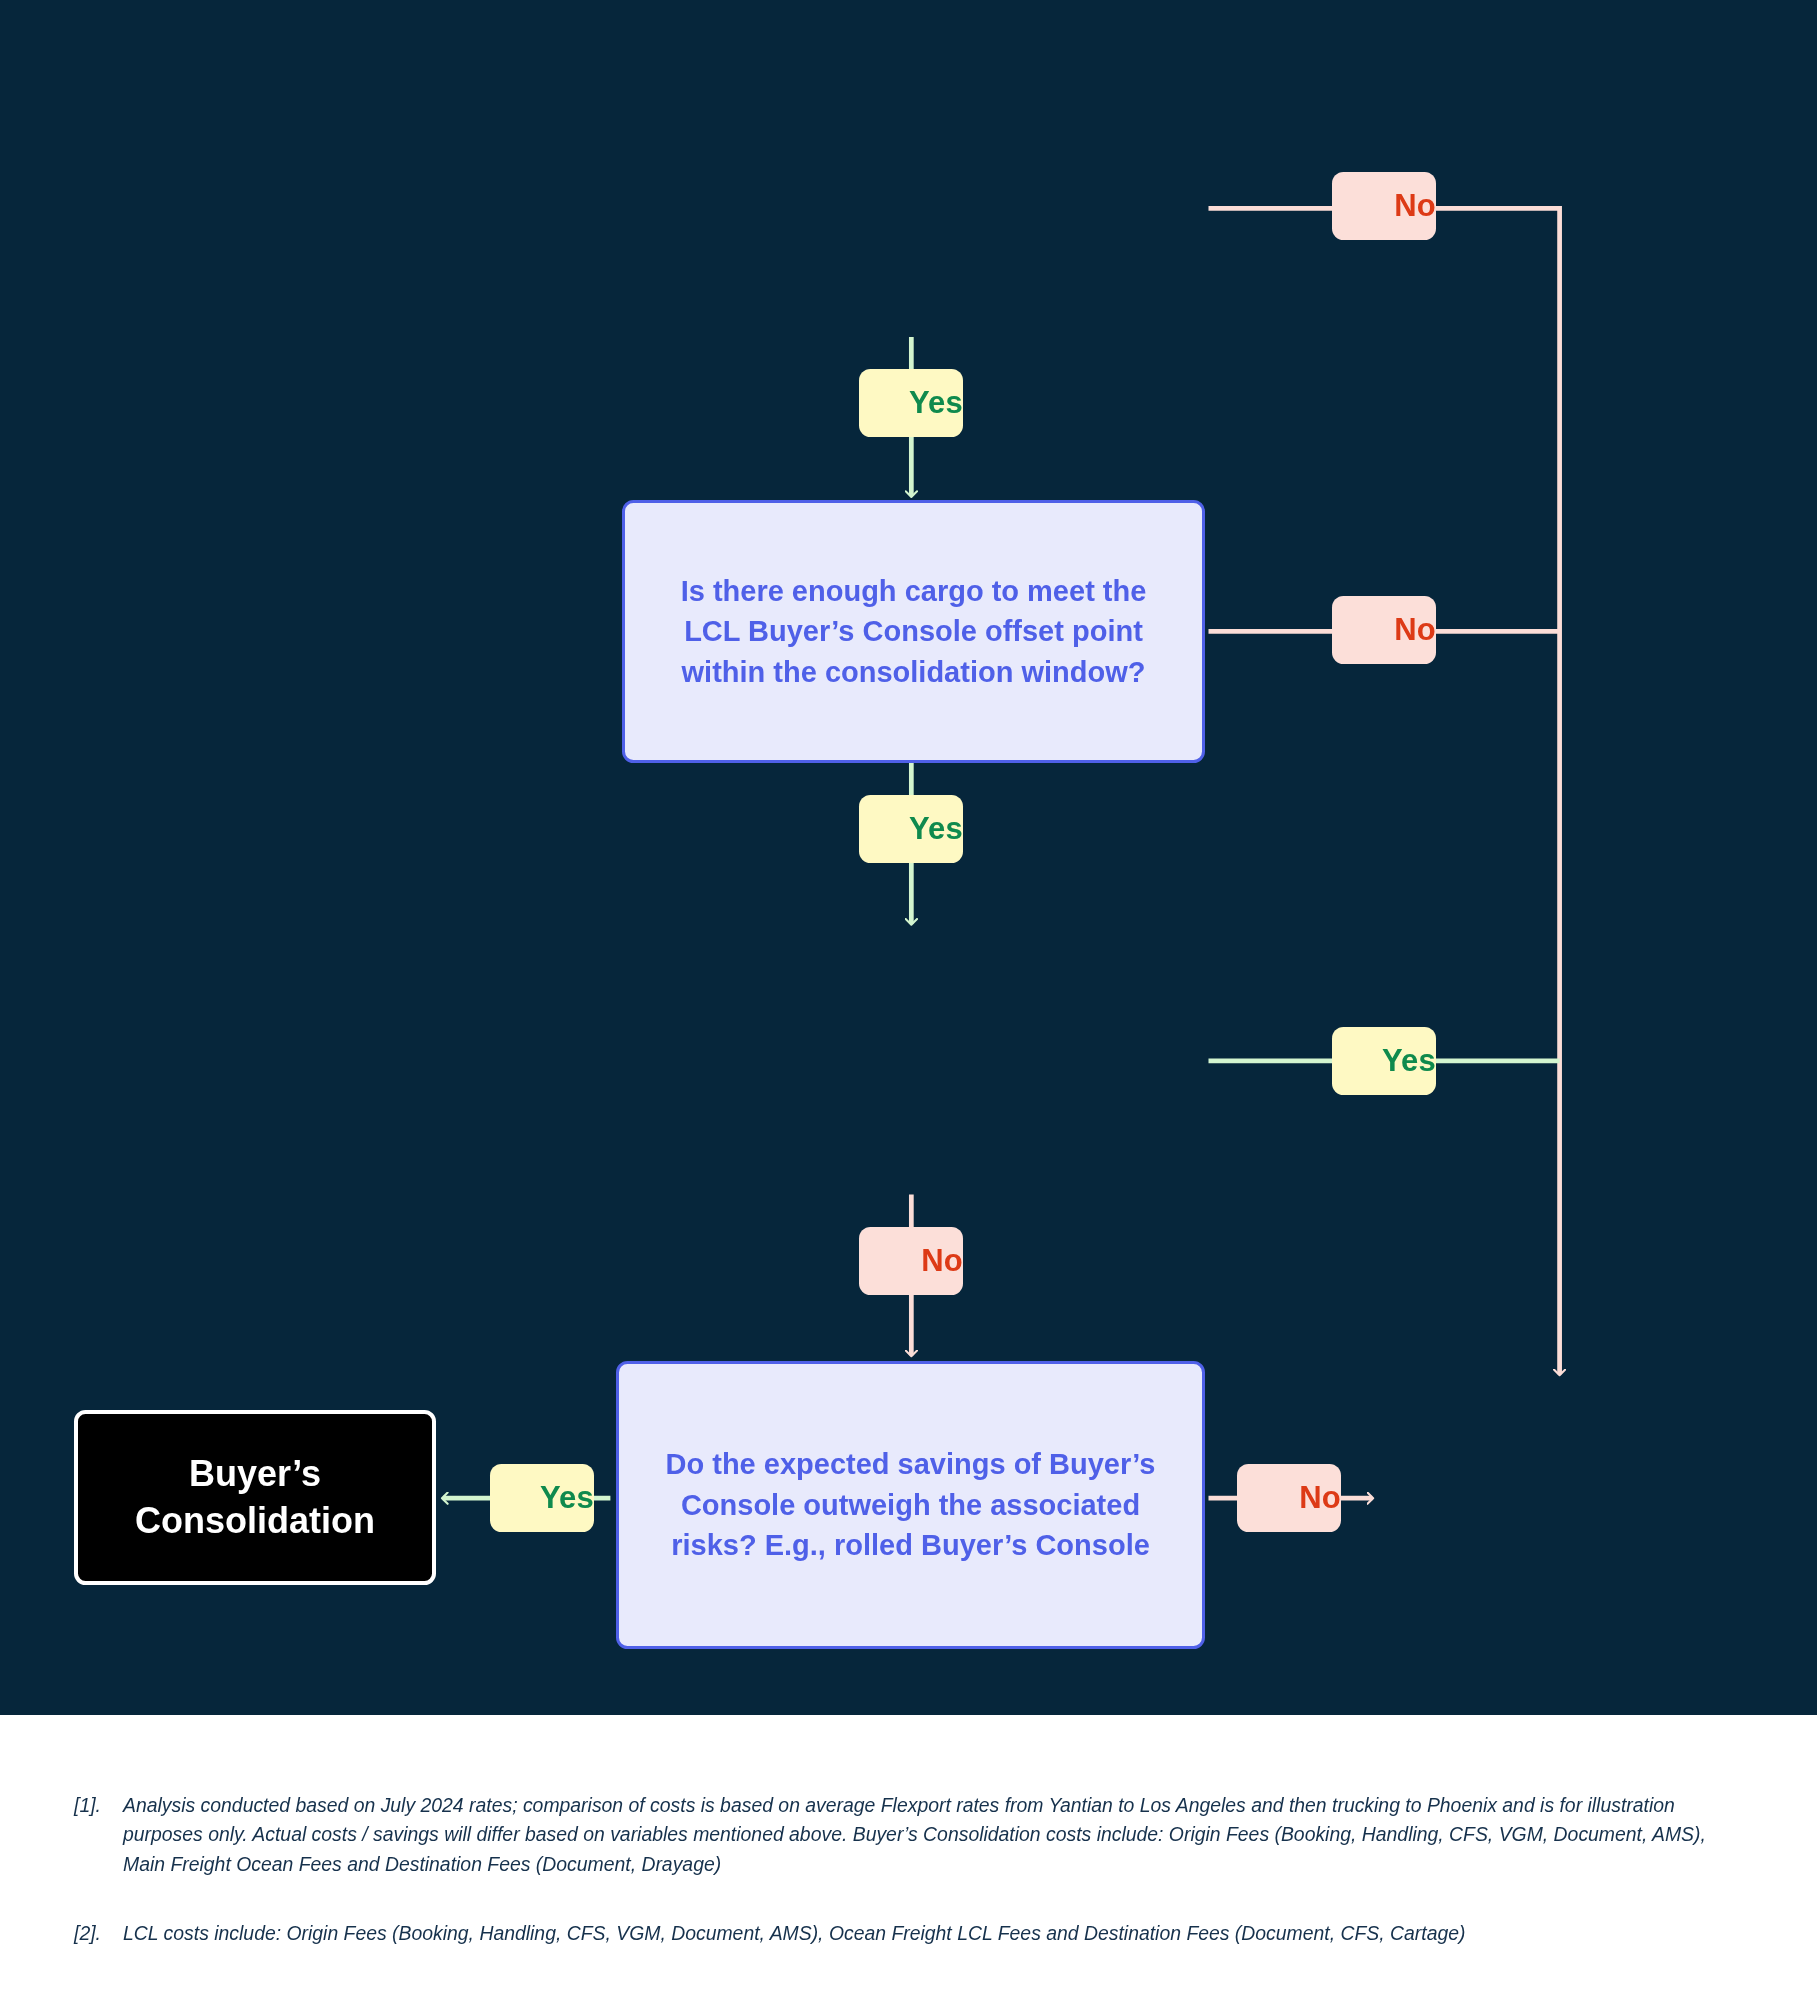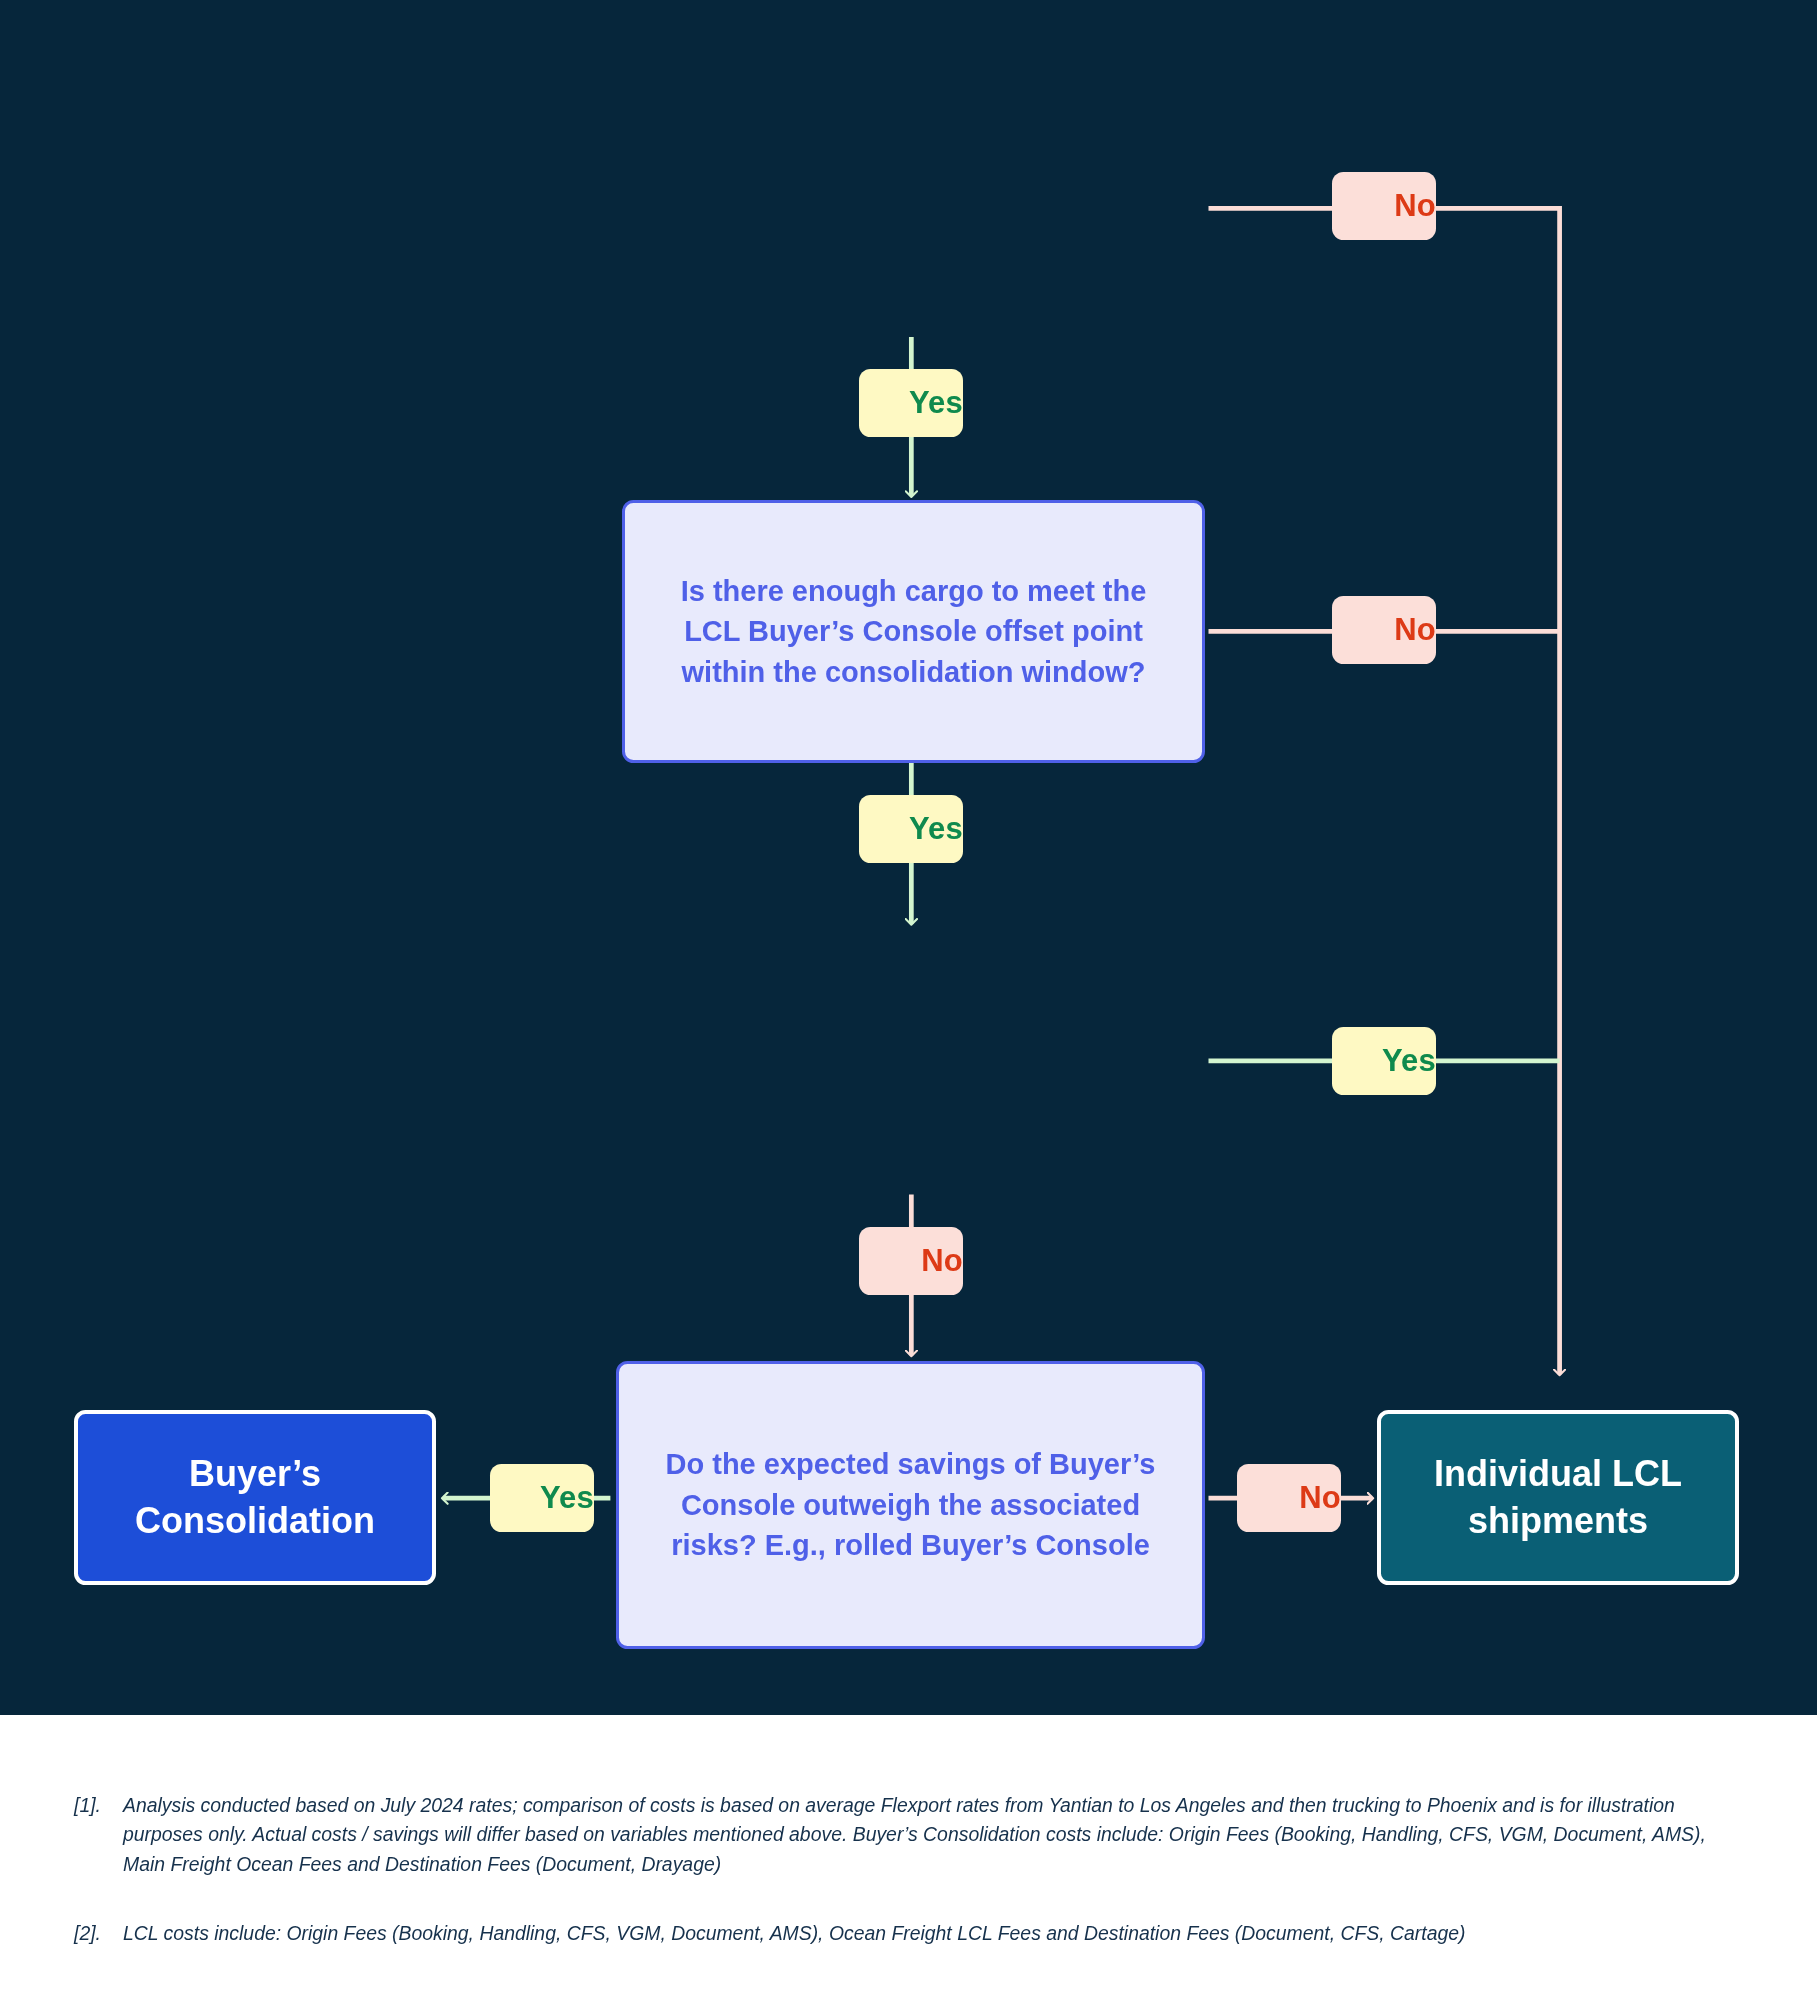--- a/index.html
+++ b/index.html
@@ -60,21 +60,21 @@
     display: flex;
     align-items: center;
     justify-content: center;
     text-align: center;
     color: #ffffff;
     font-weight: bold;
     font-size: 36px;
     line-height: 1.30;
     padding: 9.5px 17px;
   }
-  .terminal.buyers   { background: #1d4ed8; }
+  .terminal.buyers   { background: #000000; }
   .terminal.lcl      { background: #0a5f75; }
 
   
   .pill {
     position: absolute;
     border-radius: 11.4px;
     display: flex;
     align-items: center;
     justify-content: flex-end;
     font-weight: bold;
@@ -151,23 +151,20 @@
 
 
     <div class="decision" style="left:616px; top:1361px; width:589px; height:288px;">
       <span>Do the expected savings of Buyer’s Console outweigh the associated risks? E.g., rolled Buyer’s Console</span>
     </div>
 
     <div class="terminal buyers" style="left:74px; top:1410px; width:362px; height:175px;">
       <span>Buyer’s Consolidation</span>
     </div>
 
-    <div class="terminal lcl" style="left:1377px; top:1410px; width:362px; height:175px;">
-      <span>Individual LCL shipments</span>
-    </div>
 
     <div class="pill no" style="left:1332px; top:172px; width:104px; height:68px;">
       <span>No</span>
     </div>
 
     <div class="pill yes" style="left:859px; top:369px; width:104px; height:68px;">
       <span>Yes</span>
     </div>
 
     <div class="pill no" style="left:1332px; top:596px; width:104px; height:68px;">

